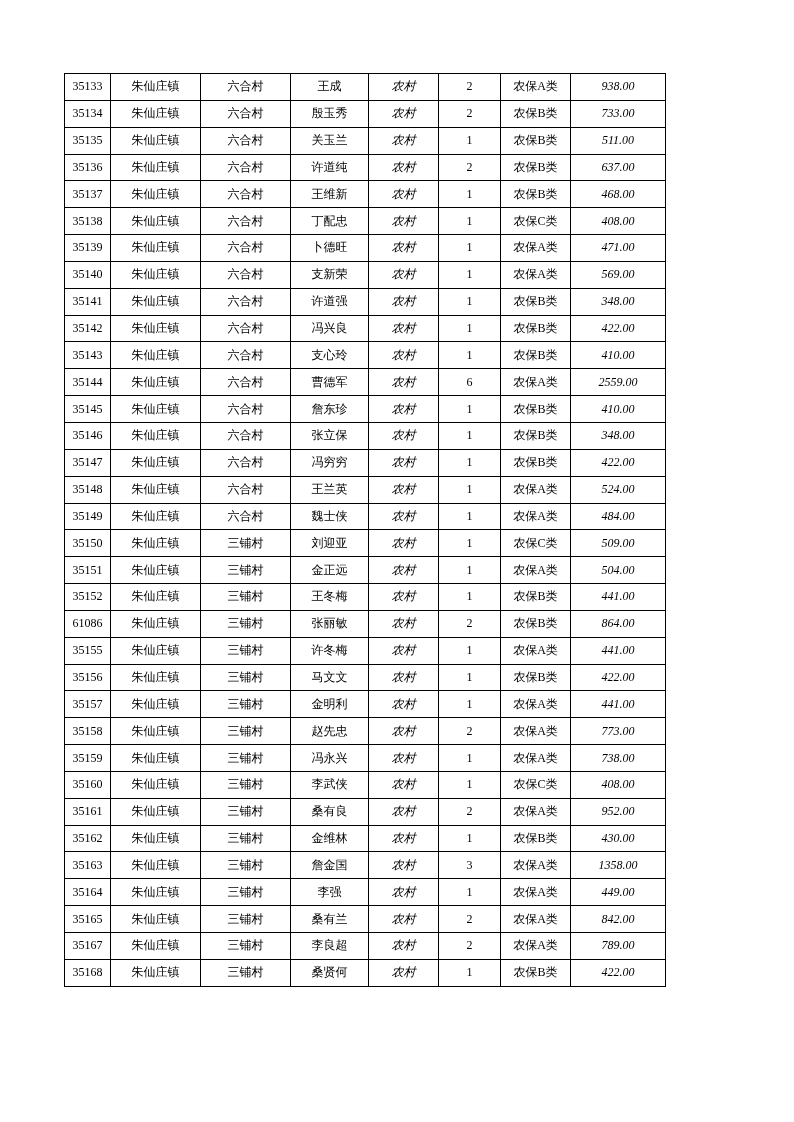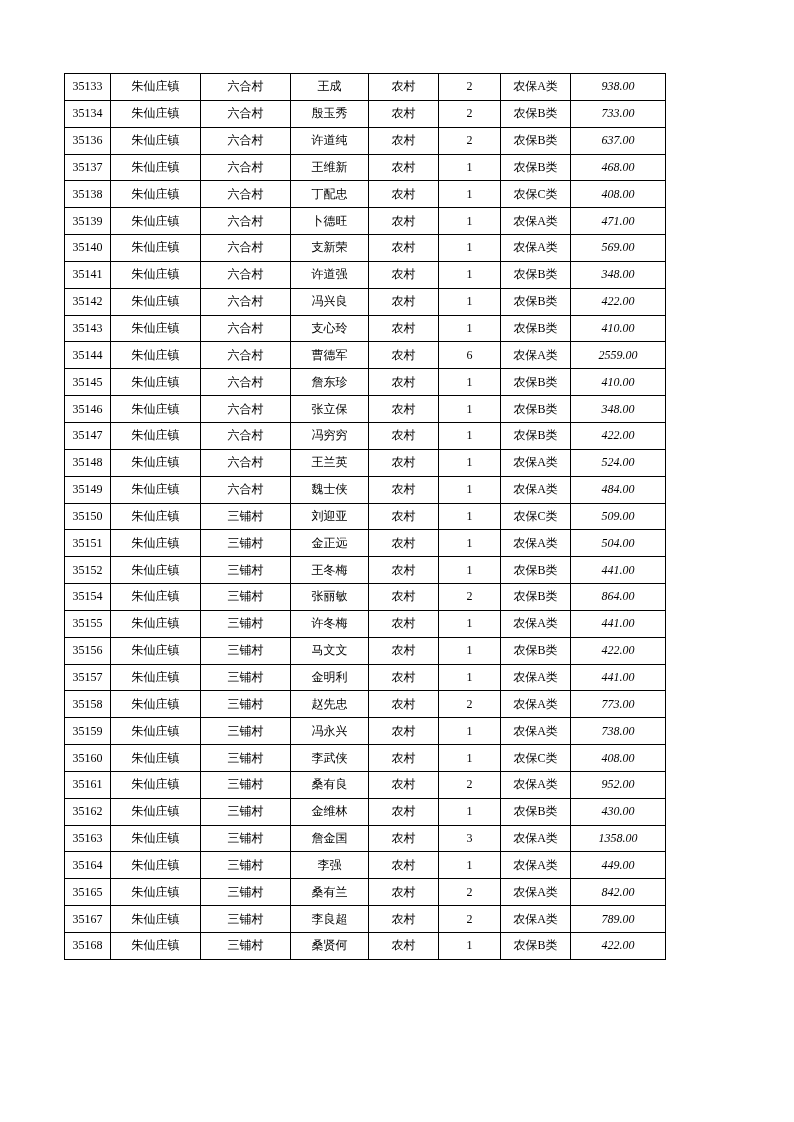--- a/index.html
+++ b/index.html
@@ -34,21 +34,21 @@
     text-align: center;
     vertical-align: middle;
     overflow: hidden;
     white-space: nowrap;
     padding: 0 2px;
   }
   td.col-id       { width: 46px; margin-left: 38px; }
   td.col-town     { width: 90px; }
   td.col-village  { width: 90px; margin-left: 37px; }
   td.col-name     { width: 78px; }
-  td.col-area     { width: 70px; }
+  td.col-area     { width: 70px; font-style: italic; }
   td.col-count    { width: 62px; }
   td.col-insurance{ width: 70px; }
   td.col-amount   { width: 95px; text-align: right; padding-right: 13px; font-style: italic; }
 </style>
 </head>
 <body>
 
 <div class="page">
   <div class="table-wrap">
     <table class="data-table">
@@ -67,20 +67,30 @@
             <td class="col-id">35134</td>
             <td class="col-town">朱仙庄镇</td>
             <td class="col-village">六合村</td>
             <td class="col-name">殷玉秀</td>
             <td class="col-area">农村</td>
             <td class="col-count">2</td>
             <td class="col-insurance">农保B类</td>
             <td class="col-amount">733.00</td>
           </tr>
           <tr>
+            <td class="col-id">35135</td>
+            <td class="col-town">朱仙庄镇</td>
+            <td class="col-village">六合村</td>
+            <td class="col-name">关玉兰</td>
+            <td class="col-area">农村</td>
+            <td class="col-count">1</td>
+            <td class="col-insurance">农保B类</td>
+            <td class="col-amount">511.00</td>
+          </tr>
+          <tr>
             <td class="col-id">35136</td>
             <td class="col-town">朱仙庄镇</td>
             <td class="col-village">六合村</td>
             <td class="col-name">许道纯</td>
             <td class="col-area">农村</td>
             <td class="col-count">2</td>
             <td class="col-insurance">农保B类</td>
             <td class="col-amount">637.00</td>
           </tr>
           <tr>
@@ -237,21 +247,21 @@
             <td class="col-id">35152</td>
             <td class="col-town">朱仙庄镇</td>
             <td class="col-village">三铺村</td>
             <td class="col-name">王冬梅</td>
             <td class="col-area">农村</td>
             <td class="col-count">1</td>
             <td class="col-insurance">农保B类</td>
             <td class="col-amount">441.00</td>
           </tr>
           <tr>
-            <td class="col-id">35154</td>
+            <td class="col-id">61086</td>
             <td class="col-town">朱仙庄镇</td>
             <td class="col-village">三铺村</td>
             <td class="col-name">张丽敏</td>
             <td class="col-area">农村</td>
             <td class="col-count">2</td>
             <td class="col-insurance">农保B类</td>
             <td class="col-amount">864.00</td>
           </tr>
           <tr>
             <td class="col-id">35155</td>

